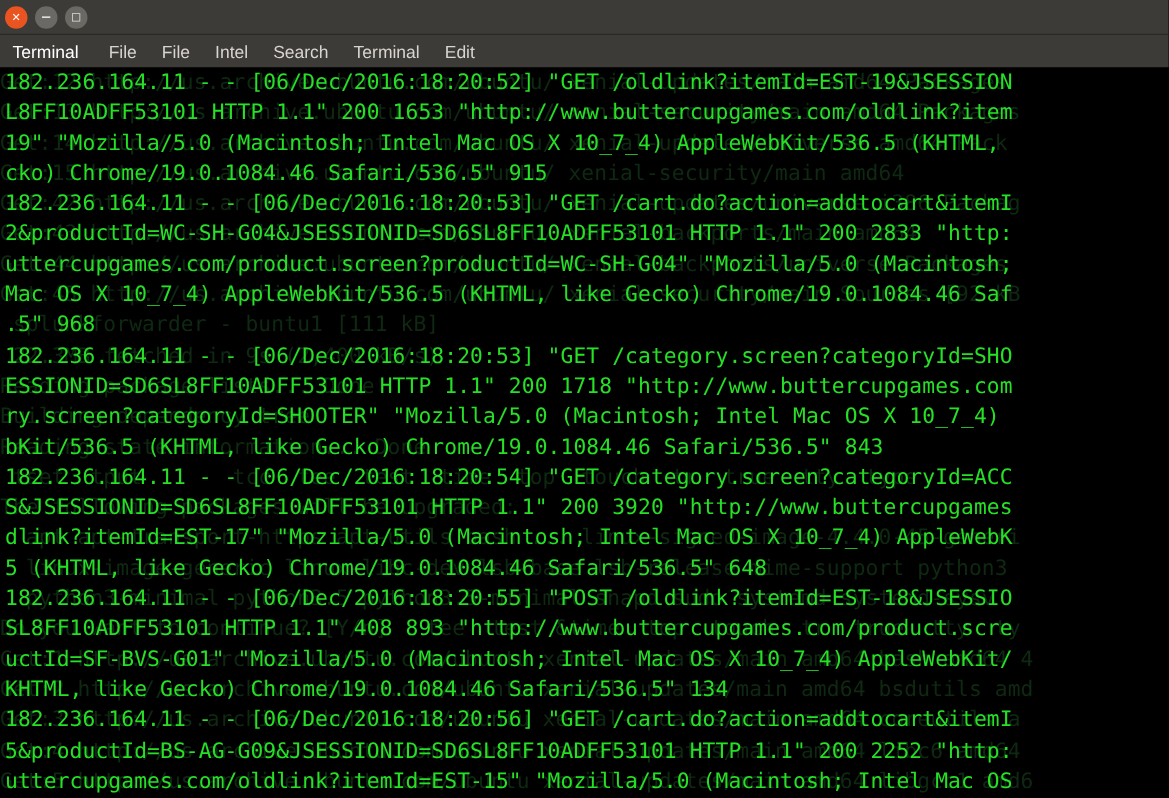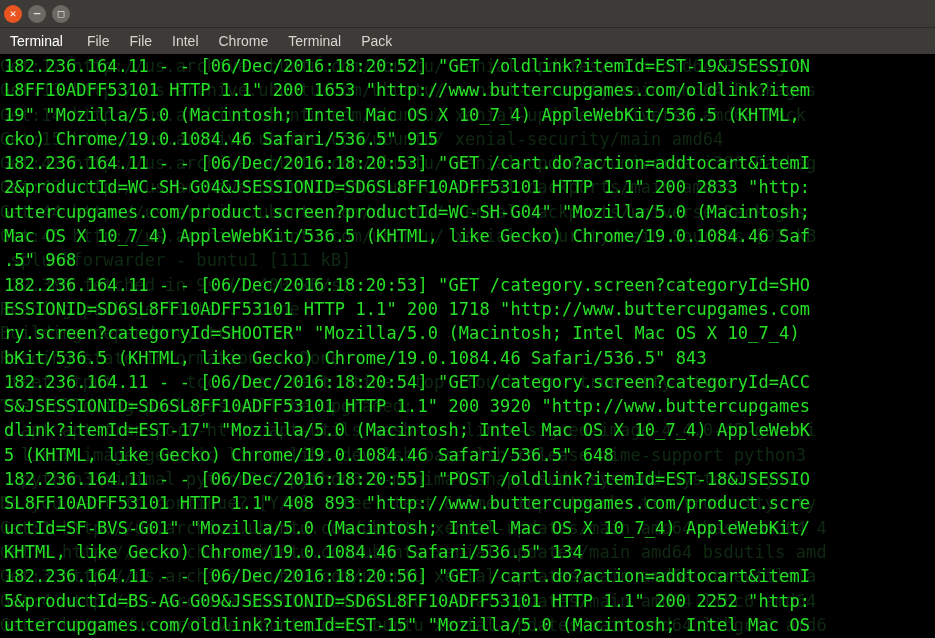--- a/index.html
+++ b/index.html
@@ -48,23 +48,23 @@
   <div class="win-btn win-close">✕</div>
   <div class="win-btn win-min">—</div>
   <div class="win-btn win-max">□</div>
 </div>
 
 <div class="menubar">
   <div class="menu-item title">Terminal</div>
   <div class="menu-item">File</div>
   <div class="menu-item">File</div>
   <div class="menu-item">Intel</div>
-  <div class="menu-item">Chrome</div>
+  <div class="menu-item">Search</div>
   <div class="menu-item">Terminal</div>
-  <div class="menu-item">Pack</div>
+  <div class="menu-item">Edit</div>
 </div>
 
 <div class="term-area">
   <pre class="term-bg" id="ghost">Get:12 http://us.archive.ubuntu.com/ubuntu/ xenial-updates/main amd64 Packages
 Get:13 http://us.archive.ubuntu.com/ubuntu/ xenial-security/main amd64 Packages
 Get:14 http://us.archive.ubuntu.com/ubuntu/ xenial-updates/universe amd64 Pack
 Get:15 http://us.archive.ubuntu.com/ubuntu/ xenial-security/main amd64          
 Get:42 http://us.archive.ubuntu.com/ubuntu/ xenial-updates/universe i386 Packag
 Get:43 http://us.archive.ubuntu.com/ubuntu/ xenial-backports/main amd64         
 Get:44 http://us.archive.ubuntu.com/ubuntu/ xenial-backports/universe Packages  

